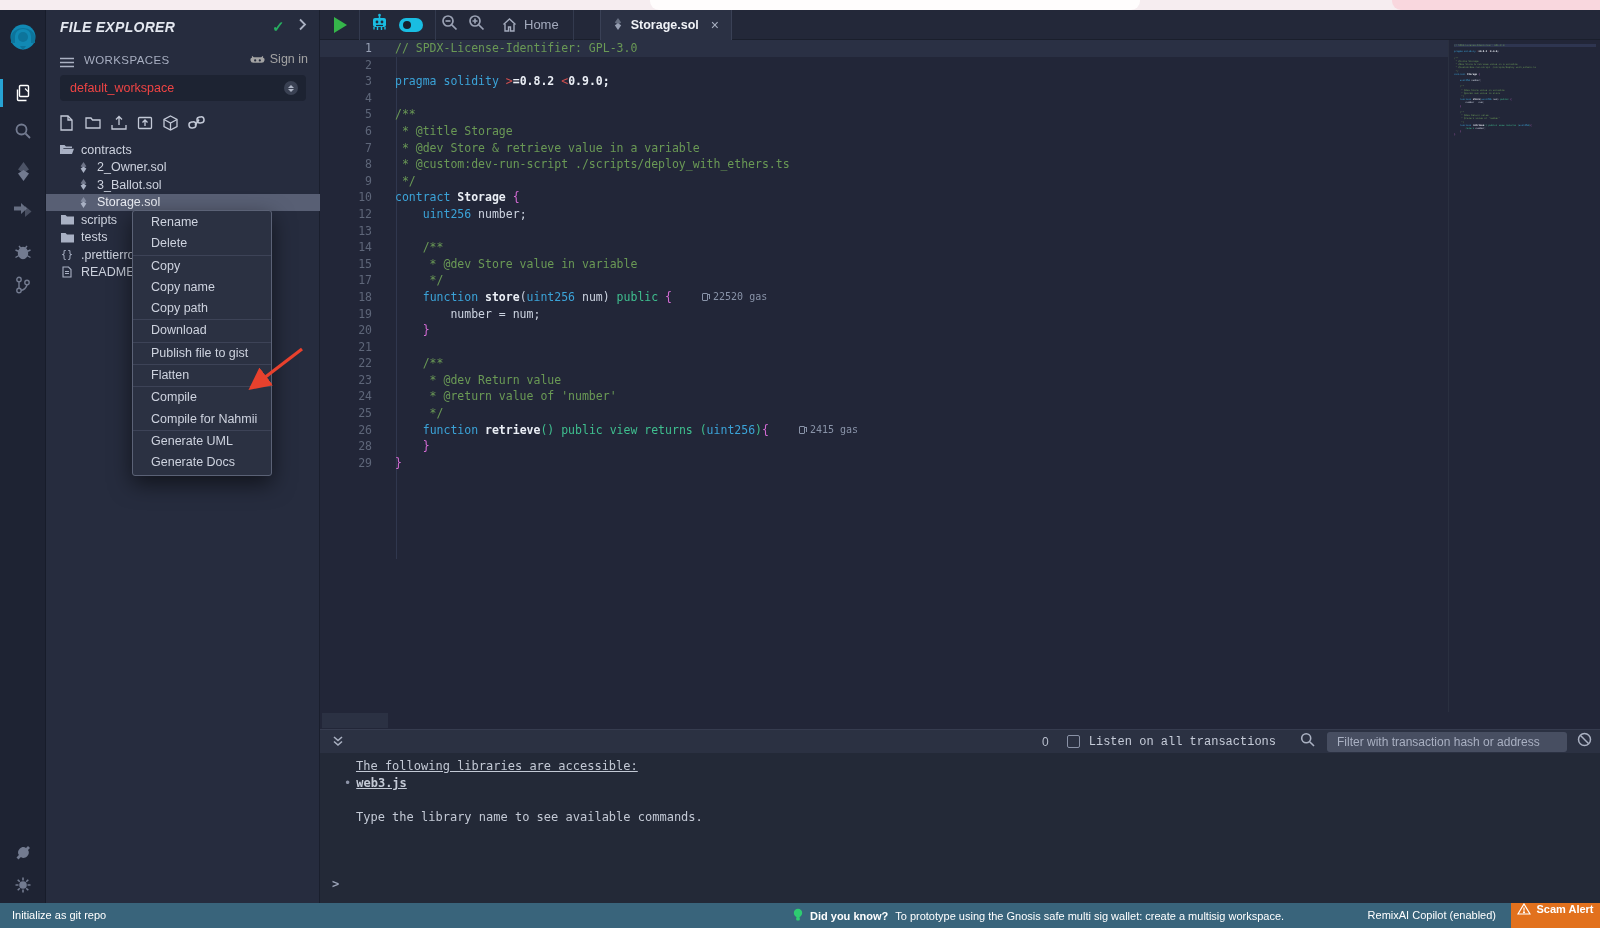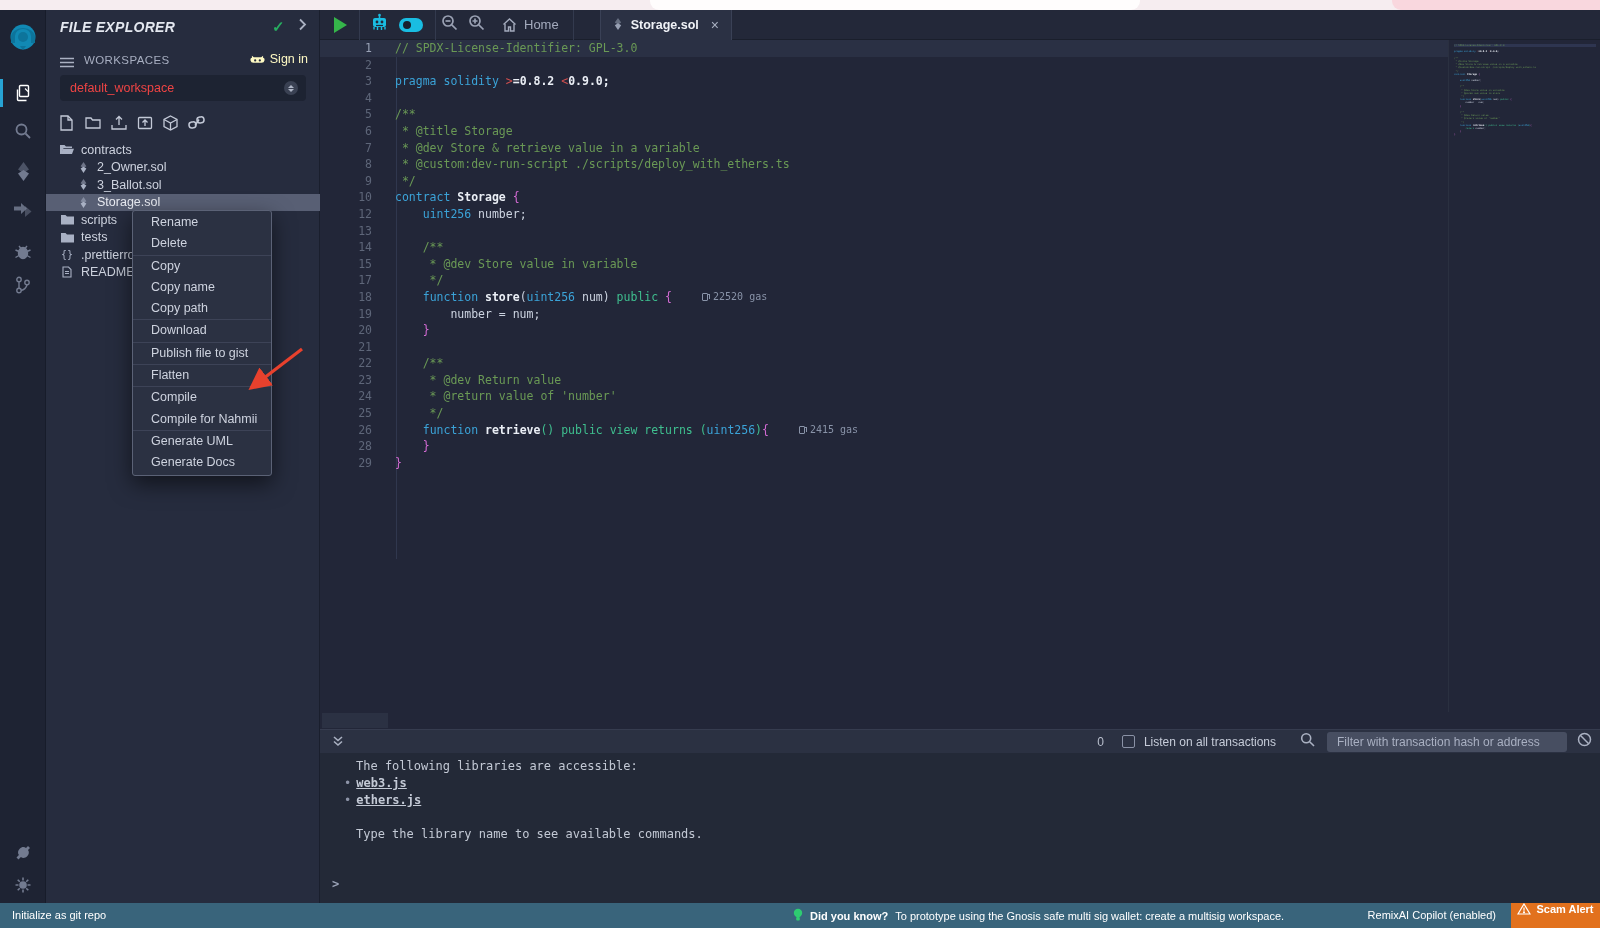--- a/index.html
+++ b/index.html
@@ -20,21 +20,21 @@
   .rail-btn.active::before { content:""; position:absolute; left:0; top:3px; bottom:3px; width:3px; background:#27a3d4; }
 
   
   .file-panel { position:absolute; left:46px; top:10px; width:274px; height:893px; background:#262c3e; border-right:1px solid #1a1f2d; }
   .fe-title { position:absolute; left:14px; top:9px; font-size:14px; font-weight:700; color:#e4e8f0; letter-spacing:.3px;font-style:italic; }
   .fe-check { position:absolute; left:226px; top:8px; color:#27ae60; font-size:15px; font-weight:700; }
   .fe-chevron { position:absolute; left:252px; top:7px; color:#aab1c2; }
   .ws-row { position:absolute; left:0; top:41px; width:274px; height:20px; }
   .ws-burger { position:absolute; left:14px; top:3px; color:#aab1c2; }
   .ws-label { position:absolute; left:38px; top:3px; font-size:11.5px; color:#a7aec0; letter-spacing:.4px; }
-  .signin { position:absolute; right:12px; top:1px; display:flex; align-items:center; gap:5px; color:#fef9c3; font-size:12.5px; }
+  .signin { position:absolute; right:12px; top:1px; display:flex; align-items:center; gap:5px; color:#a3a3a3; font-size:12.5px; }
   .ws-select { position:absolute; left:14px; top:65px; width:246px; height:26px; background:#1d2332; border-radius:4px; display:flex; align-items:center; }
   .ws-select .val { margin-left:10px; font-size:12.5px; color:#ef4444; }
   .stepper { position:absolute; right:8px; top:6px; width:14px; height:14px; border-radius:50%; background:#3a4153; display:flex; flex-direction:column; align-items:center; justify-content:center; gap:1px; }
   .stepper i { width:0; height:0; border-left:3px solid transparent; border-right:3px solid transparent; }
   .stepper .up { border-bottom:3px solid #aeb5c6; }
   .stepper .dn { border-top:3px solid #aeb5c6; }
   .fe-toolbar { position:absolute; left:12px; top:104px; display:flex; gap:9px; color:#c3c9d7; }
   .fe-toolbar span { display:inline-flex; width:17px; height:17px; align-items:center; justify-content:center; }
 
   .tree { position:absolute; left:0; top:131px; width:274px; }
@@ -93,29 +93,29 @@
   .mm-row.hl { background:#2e3550; }
 
   .hscroll-thumb { position:absolute; left:322px; top:713px; width:66px; height:15px; background:#2b3143; }
 
   
   .term-head { position:absolute; left:320px; top:729px; width:1280px; height:24px; background:#2b3142; border-top:1px solid #363c4f; display:flex; align-items:center; }
   .th-chev { margin-left:12px; color:#aab1c2; }
   .th-right { margin-left:auto; display:flex; align-items:center; }
   .th-badge { color:#b9bfcd; font-size:12px; }
   .th-check { width:13px; height:13px; border:1px solid #8a92a6; border-radius:2px; background:transparent; margin-left:18px; }
-  .th-listen { color:#c6ccd9; font-size:12px; margin-left:9px; }
+  .th-listen { color:#c6ccd9; font-size:12px; margin-left:9px;font-family:Liberation Mono, monospace; }
   .th-search { color:#aab1c2; margin-left:24px; }
   .th-input { width:240px; height:20px; background:#474e61; border-radius:3px; margin-left:12px; display:flex; align-items:center; }
   .th-input span { margin-left:10px; font-size:12px; color:#a9b0c2; white-space:nowrap; overflow:hidden; }
   .th-block { color:#aab1c2; margin:0 8px 0 10px; }
 
   .term-body { position:absolute; left:320px; top:753px; width:1280px; height:150px; background:#232937; font-family:"DejaVu Sans Mono", monospace; font-size:12px; color:#c3c9d5; }
   .t-line { height:17px; line-height:17px; white-space:pre; }
-  .t-intro { margin:5px 0 0 36px; }
+  .t-intro { margin:5px 0 0 36px;text-decoration:underline; }
   .t-bullet { margin-left:24px; }
   .t-bullet .dot { color:#8d94a8; margin-right:5px; }
   .t-link { text-decoration:underline; font-weight:700; }
   .t-it { font-style:italic; }
   .t-hint { margin:17px 0 0 36px; }
   .t-prompt { position:absolute; left:12px; top:124px; color:#9aa2b6; font-weight:700; }
 
   
   .status-bar { position:absolute; left:0; top:903px; width:1600px; height:25px; background:#39647b; color:#fff; font-size:11px; }
   .sb-left { position:absolute; left:12px; top:6px; }
@@ -505,21 +505,20 @@
             <path d="M3.3 3.3 L11.7 11.7"></path>
           </svg>
       </span>
     </div>
   </div>
 
   <div class="term-body">
     <div class="t-line t-intro">The following libraries are accessible:</div>
     <div id="term-bullets">
         <div class="t-line t-bullet"><span class="dot">•</span><span class="t-link">web3.js</span></div>
-        <div class="t-line t-bullet"><span class="dot">•</span><span class="t-link">ethers.js</span></div>
       </div>
     <div class="t-line t-hint">Type the library name to see available commands.</div>
     <div class="t-prompt">&gt;</div>
   </div>
 
   <div class="status-bar">
     <span class="sb-left">Initialize as git repo</span>
     <span class="sb-tip">
       <svg width="10" height="14" viewBox="0 0 10 14">
           <circle cx="5" cy="5" r="4.2" fill="#2ecc71"></circle>

